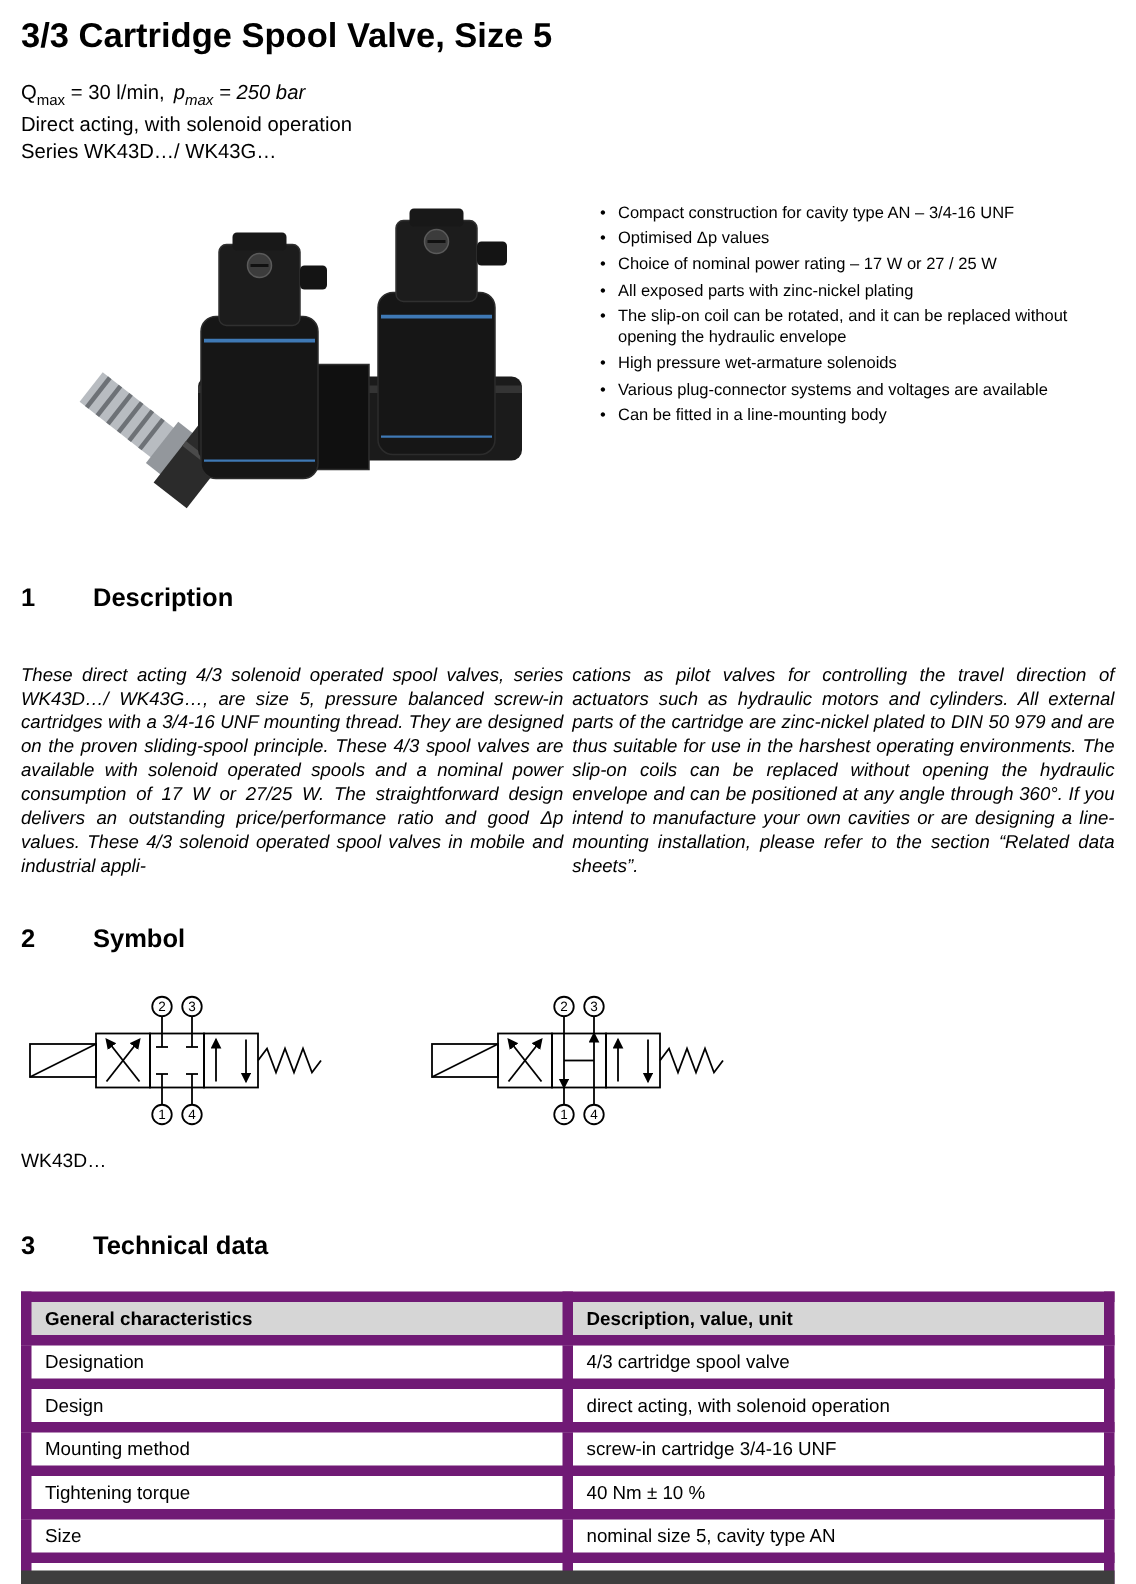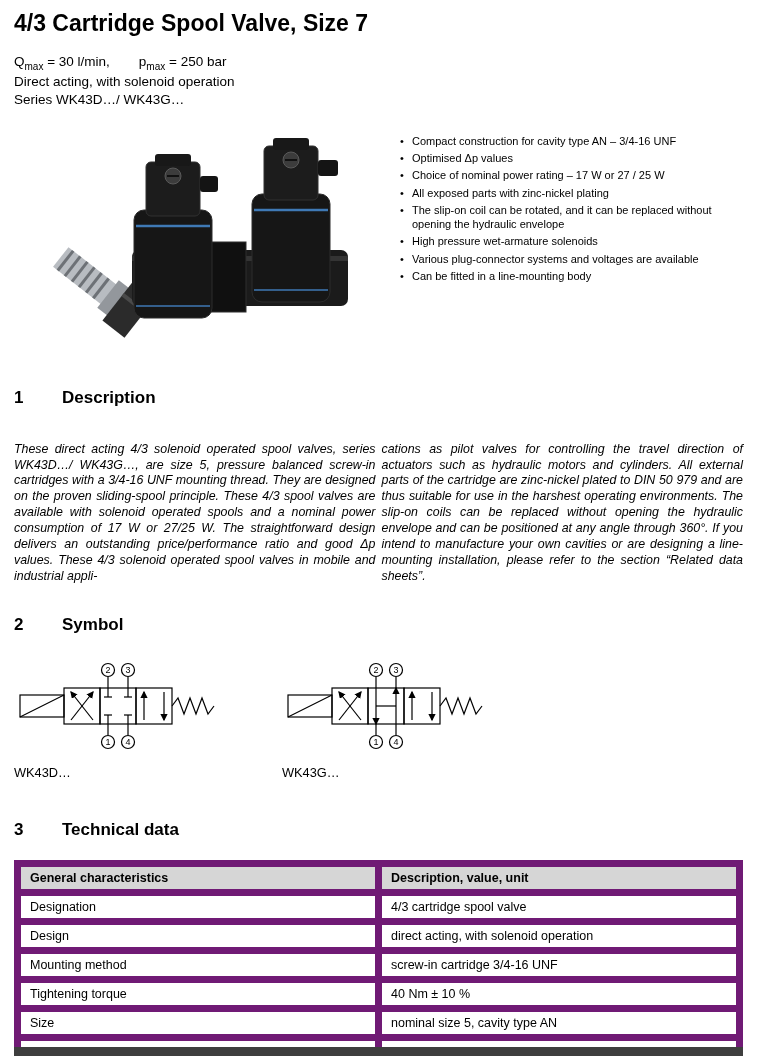--- a/index.html
+++ b/index.html
@@ -9,21 +9,21 @@
     font-family:"Liberation Sans", sans-serif;
     color:#000;
     position:relative;
     overflow:hidden;
   }
   .page { padding:10px 14px 0 14px; position:relative; height:1056px; }
 
   .title { font-size:23px; font-weight:bold; margin-bottom:16px; }
   .spec-line { font-size:13.5px; line-height:1.35; }
   .spec-line sub { font-size:10px; }
-  .pmax-group { margin-left:29px; }
+  .pmax-group { margin-left:6px;font-style:italic; }
 
   .hero { display:flex; margin-top:20px; align-items:flex-start; }
   .hero-img { width:372px; height:232px; flex:0 0 auto; }
   .features { flex:1; padding-left:14px; margin-top:4px; }
   .features ul { list-style:none; }
   .features li {
     font-size:11px; line-height:1.3; margin-bottom:3px;
     padding-left:12px; position:relative;
   }
   .features li::before { content:"\2022"; position:absolute; left:0; }
@@ -56,21 +56,21 @@
     position:absolute; left:14px; right:14px; bottom:0; height:9px;
     background:#3e3e3e;
   }
   svg { display:block; }
 </style>
 </head>
 <body>
 
 <div class="page">
 
-  <h1 class="title">4/3 Cartridge Spool Valve, Size 7</h1>
+  <h1 class="title">3/3 Cartridge Spool Valve, Size 5</h1>
 
   <div class="spec-line">
     <span>Q</span><sub>max</sub><span> = 30 l/min,</span><span class="pmax-group"><span>p</span><sub>max</sub><span> = 250 bar</span></span>
   </div>
   <div class="spec-line">Direct acting, with solenoid operation</div>
   <div class="spec-line">Series WK43D…/ WK43G…</div>
 
   <div class="hero">
     <div class="hero-img">
       <svg viewBox="0 0 372 232" width="372" height="232">
@@ -245,21 +245,20 @@
           <circle cx="94" cy="81" r="6.5"></circle>
             <circle cx="114" cy="81" r="6.5"></circle>
         </g>
         <g font-size="9" text-anchor="middle" fill="#000">
           <text x="94" y="12">2</text>
           <text x="114" y="12">3</text>
           <text x="94" y="84">1</text>
           <text x="114" y="84">4</text>
         </g>
       </svg>
-      <div class="symbol-label">WK43G…</div>
     </div>
   </div>
 
   <div class="section-head sh-3">
     <span class="num">3</span>
     <span>Technical data</span>
   </div>
 
   <table class="tech-table">
     <colgroup>

